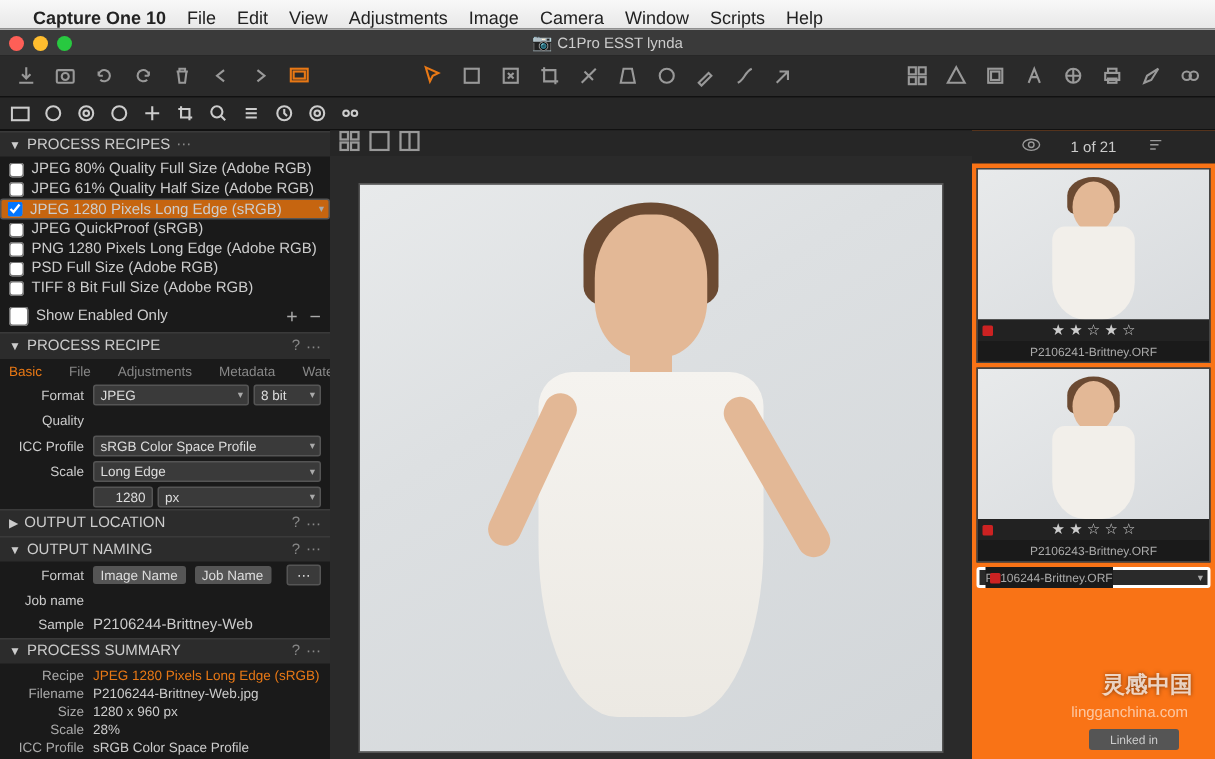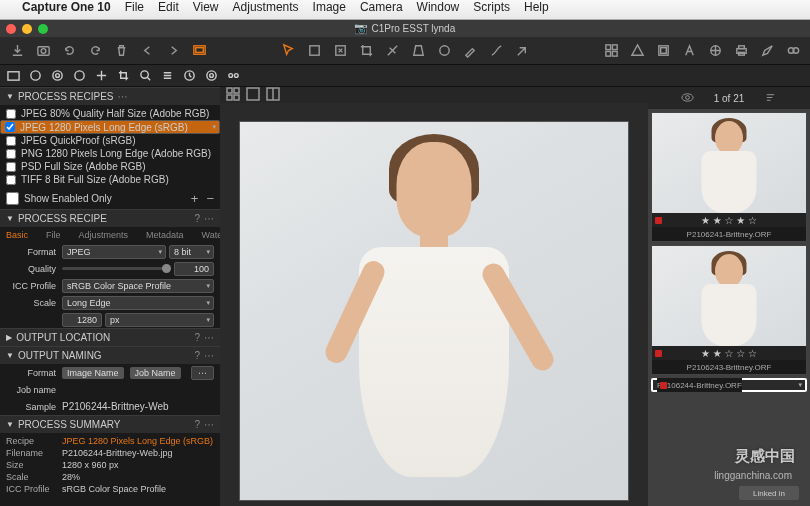--- a/index.html
+++ b/index.html
@@ -1,17 +1,17 @@
 <!DOCTYPE html>
 <html><head>
 <meta charset="utf-8">
 <style>
 *{margin:0;padding:0;box-sizing:border-box;font-family:-apple-system,"Lucida Grande",Arial,sans-serif;font-size:10px;color:#ccc}
 body{background:#000;width:810px;height:506px;overflow:hidden;position:relative}
-.menubar{height:20px;background:linear-gradient(#f8f8f8,#e8e8e8);display:flex;align-items:flex-start;padding:0 8px;gap:14px;border-bottom:1px solid #aaa}
+.menubar{height:20px;background:linear-gradient(#f8f8f8,#e8e8e8);display:flex;align-items:flex-end;padding:0 8px;gap:14px;border-bottom:1px solid #aaa}
 .menubar span{color:#222;font-size:12px}
 .menubar .apple{font-size:13px}
 .menubar .app{font-weight:600}
 .titlebar{height:17px;background:#3a3a3a;display:flex;align-items:center;justify-content:center;position:relative}
 .traffic{position:absolute;left:6px;display:flex;gap:6px}
 .traffic span{width:10px;height:10px;border-radius:50%}
 .tc{background:#ff5f57}.ty{background:#ffbd2e}.tg{background:#28c940}
 .titlebar .title{color:#aaa;font-size:11px}
 .toolbar{height:28px;background:#2a2a2a;display:flex;align-items:center;padding:0 8px;gap:8px;border-bottom:1px solid #111}
 .toolbar .spacer{flex:1}
@@ -46,53 +46,53 @@
 .sel{min-width:50px;position:relative;cursor:pointer}
 .sel::after{content:"▾";position:absolute;right:3px;font-size:7px;color:#aaa}
 .sel.narrow{min-width:35px;flex:0 0 45px}
 .txt.num{width:40px;text-align:right;justify-content:flex-end}
 .slider{flex:1;height:3px;background:#444;border-radius:2px;position:relative;cursor:pointer}
 .slider .knob{position:absolute;right:0;top:-3px;width:9px;height:9px;background:#888;border-radius:50%}
 .btn{background:#3a3a3a;border:1px solid #555;border-radius:2px;padding:1px 6px;font-size:9px;color:#ddd;cursor:pointer}
 .token{background:#555;border-radius:2px;padding:1px 5px;font-size:9px;color:#ddd;margin-right:3px}
 .summary{padding:2px 6px}
 .srow{display:flex;padding:1px 0}
-.srow .sl{width:56px;text-align:left;font-size:9px;color:#aaa;padding-right:6px}
+.srow .sl{width:56px;text-align:right;font-size:9px;color:#aaa;padding-right:6px}
 .srow .sv{font-size:9px;color:#ccc}
 .srow .sv.orange{color:#e87815}
 .viewer{flex:1;background:#2a2a2a;display:flex;flex-direction:column}
 .view-tabs{height:22px;background:#262626;display:flex;align-items:center;padding:0 6px;gap:6px}
 .view-tabs svg{width:14px;height:14px;stroke:#999;fill:none;stroke-width:1.5}
 .view-tabs span{cursor:pointer}
 .image-area{flex:1;display:flex;align-items:center;justify-content:center;padding:18px}
 .photo{width:390px;height:380px;background:linear-gradient(150deg,#e8eaeb 0%,#dde0e2 35%,#d2d6d9 100%);border:1px solid #555;position:relative;overflow:hidden}
 .portrait{position:absolute;left:50%;top:20px;transform:translateX(-50%);width:220px;height:340px}
 .head{position:absolute;left:50%;top:0;transform:translateX(-50%);width:75px;height:95px;background:#e3b896;border-radius:45% 45% 40% 40%}
 .hair{position:absolute;left:50%;top:-8px;transform:translateX(-50%);width:90px;height:70px;background:#6b4a32;border-radius:50% 50% 20% 20%}
 .neck{position:absolute;left:50%;top:85px;transform:translateX(-50%);width:28px;height:25px;background:#e3b896}
 .dress{position:absolute;left:50%;top:105px;transform:translateX(-50%);width:150px;height:230px;background:linear-gradient(#f5f3ef,#ece9e3);border-radius:15% 15% 35% 35% / 10% 10% 50% 50%}
 .arm-l{position:absolute;left:20px;top:115px;width:22px;height:110px;background:#e3b896;border-radius:12px;transform:rotate(25deg)}
 .arm-r{position:absolute;right:15px;top:115px;width:22px;height:120px;background:#e3b896;border-radius:12px;transform:rotate(-30deg)}
-.right{width:162px;background:#404040;display:flex;flex-direction:column}
+.right{width:162px;background:#f97316;display:flex;flex-direction:column}
 .right-hdr{height:22px;background:#262626;display:flex;align-items:center;justify-content:center;color:#888;font-size:9px;gap:20px}
 .right-hdr svg{width:13px;height:13px;stroke:#999;fill:none}
 .thumbs{flex:1;overflow-y:auto}
 .thumb{margin:3px;border:1px solid #444;background:#2a2a2a;cursor:pointer}
 .thumb.sel{border:2px solid #fff}
 .thumb-img{height:100px;background:linear-gradient(150deg,#e8eaeb,#d8dbde);position:relative;overflow:hidden}
 .thumb-img .mini{position:absolute;left:50%;top:8px;transform:translateX(-50%);width:80px;height:92px}
 .thumb-img .mh{position:absolute;left:50%;top:0;transform:translateX(-50%);width:28px;height:34px;background:#e3b896;border-radius:50%}
 .thumb-img .mhair{position:absolute;left:50%;top:-3px;transform:translateX(-50%);width:35px;height:25px;background:#6b4a32;border-radius:50% 50% 20% 20%}
 .thumb-img .md{position:absolute;left:50%;top:30px;transform:translateX(-50%);width:55px;height:62px;background:#f2efea;border-radius:15% 15% 40% 40%}
 .thumb-rate{height:14px;background:#222;display:flex;align-items:center;justify-content:center;color:#666;font-size:9px;position:relative}
 .thumb-rate .dot{position:absolute;left:3px;width:7px;height:7px;background:#c22;border-radius:1px}
 .thumb-name{height:14px;background:#1a1a1a;display:flex;align-items:center;justify-content:center;font-size:8px;color:#aaa}
 .watermark{position:absolute;right:15px;bottom:40px;color:rgba(255,255,255,0.75);font-size:15px;font-weight:bold;pointer-events:none;text-shadow:0 0 3px rgba(0,0,0,0.5)}
 .watermark-sub{position:absolute;right:18px;bottom:25px;color:rgba(255,255,255,0.6);font-size:10px;pointer-events:none}
-.linkedin{position:absolute;right:11px;bottom:6px;width:60px;height:14px;background:#555;border-radius:2px;display:flex;align-items:center;justify-content:center;font-size:8px;color:#ccc}
+.linkedin{position:absolute;right:24px;bottom:6px;width:60px;height:14px;background:#555;border-radius:2px;display:flex;align-items:center;justify-content:center;font-size:8px;color:#ccc}
 </style>
 </head>
 <body>
 
 <div class="menubar">
   <span class="apple"></span>
   <span class="app">Capture One 10</span>
   <span>File</span>
   <span>Edit</span>
   <span>View</span>
@@ -328,21 +328,25 @@
 
   <div class="left">
     <div class="section-hdr">
         <span class="arrow">▼</span>
         <span>PROCESS RECIPES</span>
         <span class="dots">⋯</span>
       </div>
     <div class="recipe-list">
       <div class="recipe">
           <input type="checkbox" style="">
-          <span>JPEG 80% Quality Half Size (Adobe RGB)</span>
+          <span>JPEG 80% Quality Full Size (Adobe RGB)</span>
+        </div>
+      <div class="recipe">
+          <input type="checkbox" style="">
+          <span>JPEG 61% Quality Half Size (Adobe RGB)</span>
         </div>
       <div class="recipe sel">
           <input type="checkbox" checked="" style="">
           <span>JPEG 1280 Pixels Long Edge (sRGB)</span>
         </div>
       <div class="recipe">
           <input type="checkbox" style="">
           <span>JPEG QuickProof (sRGB)</span>
         </div>
       <div class="recipe">
@@ -380,26 +384,20 @@
     </div>
     <div class="row">
         <span class="lbl">Format</span>
         <div class="field">
           <div class="sel" style="flex:1">JPEG</div>
           <div class="sel narrow">8 bit</div>
         </div>
       </div>
     <div class="row">
         <span class="lbl">Quality</span>
-        <div class="field">
-          <div class="slider">
-            <div class="knob"></div>
-          </div>
-          <div class="txt num">100</div>
-        </div>
       </div>
     <div class="row">
         <span class="lbl">ICC Profile</span>
         <div class="field">
           <div class="sel" style="flex:1">sRGB Color Space Profile</div>
         </div>
       </div>
     <div class="row">
         <span class="lbl">Scale</span>
         <div class="field">

